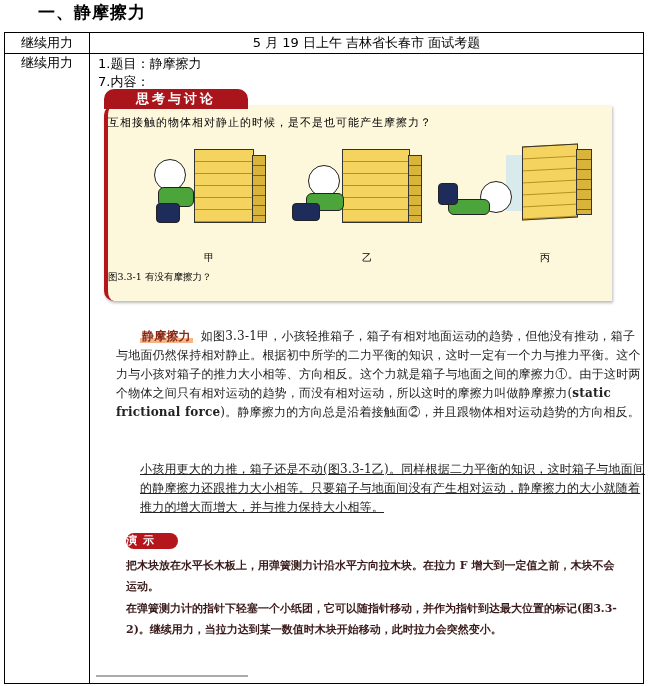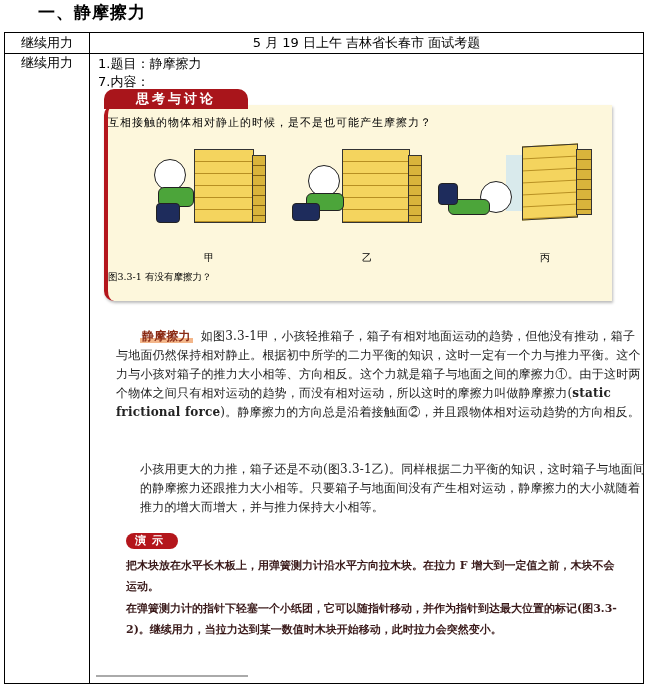--- a/index.html
+++ b/index.html
@@ -69,31 +69,31 @@
     font-family: "DejaVu Serif", serif; font-size: 9.5px;
   }
 
   
   .para {
     position: absolute; left: 6px; width: 530px;
     font-family: "DejaVu Serif", serif; font-size: 12px; line-height: 19px; color: #222;
     letter-spacing: 0.2px;
     margin-left: 20px;
   }
-  .para .indent { padding-left: 24px; }
+  .para .indent { padding-left: 24px; text-decoration: underline; }
   .keyword {
     font-weight: bold; color: #8a2a14;
     background: linear-gradient(180deg, transparent 65%, #f3b68a 65%);
     padding: 0 2px; margin-left: 24px; margin-right: 8px;
   }
   .bold-en { font-weight: bold; }
   .demo-badge {
     position: absolute; left: 36px; top: 478px; width: 52px; height: 16px;
     background: #b4161c; border-radius: 9px; color: #fff; font-weight: bold;
-    font-size: 11px; line-height: 16px; text-align: center; letter-spacing: 6px;
+    font-size: 11px; line-height: 16px; letter-spacing: 6px;
   }
   .demo-para {
     position: absolute; left: 12px; width: 520px;
     font-family: "DejaVu Serif", serif; font-size: 11px; line-height: 21px;
     color: #3a1a1a; font-weight: bold;
   }
   .rule {
     position: absolute; left: 6px; top: 620px; width: 152px; height: 2px; background: #aaa;
   }
 </style>

